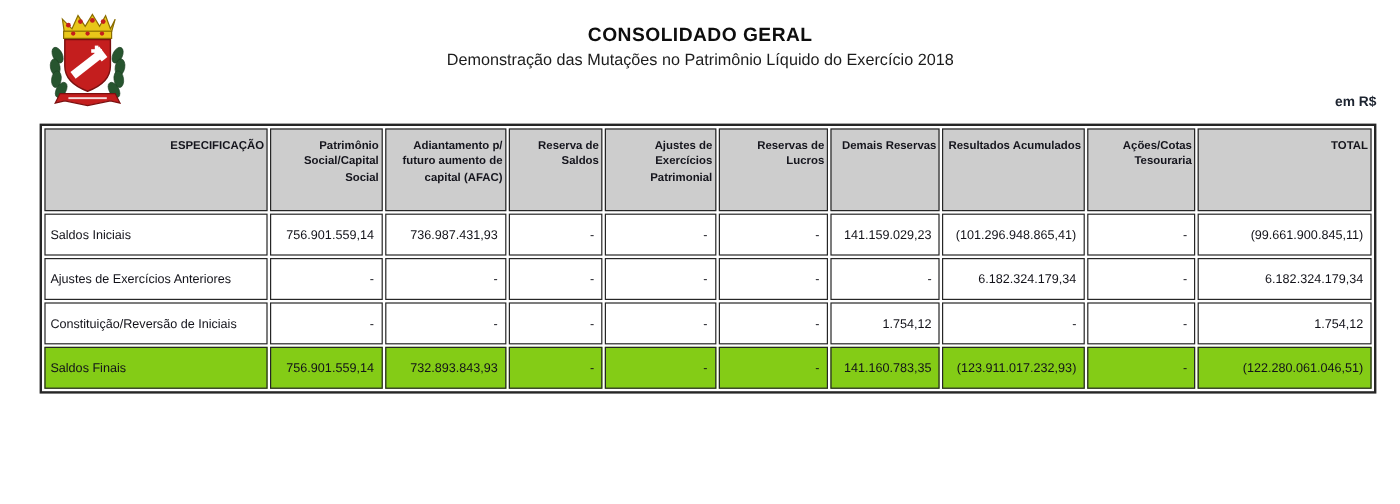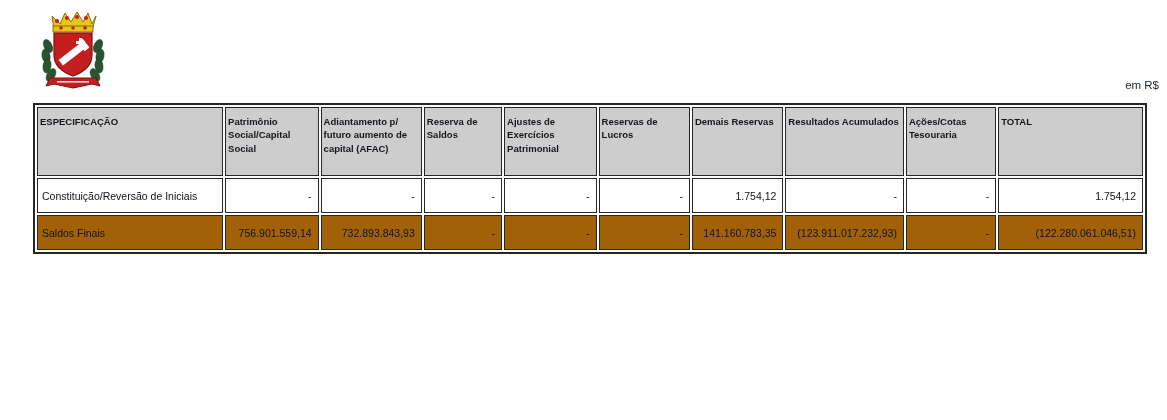--- a/index.html
+++ b/index.html
@@ -4,39 +4,39 @@
 <style>
   html,body{margin:0;padding:0;background:#ffffff;}
   .page{
     position:relative;width:1167px;height:420px;overflow:hidden;
     font-family:"Liberation Sans",sans-serif;background:#ffffff;
   }
   .logo{position:absolute;left:40px;top:8px;width:66px;height:86px;}
   .titles{position:absolute;left:0;right:0;top:21px;text-align:center;}
   .title{font-size:16px;font-weight:bold;color:#0e0e0e;letter-spacing:.4px;}
   .subtitle{font-size:13.5px;color:#1c1c1c;margin-top:3px;}
-  .currency{position:absolute;right:8px;top:79px;font-size:11.5px;font-weight:normal;color:#1d2430;}
+  .currency{position:absolute;right:20px;top:79px;font-size:11.5px;font-weight:bold;color:#1d2430;}
   table.dmpl{
     position:absolute;left:33px;top:103px;width:1114px;
     border-collapse:separate;border-spacing:2px;table-layout:fixed;
     border:2px solid #262626;background:#ffffff;
   }
   th{
     background:#cdcdcd;border:1px solid #262626;
     font-size:9.5px;font-weight:bold;color:#15151d;
-    vertical-align:top;text-align:left;line-height:1.4;
+    vertical-align:top;text-align:right;line-height:1.4;
     height:60px;padding:7px 2px 0 2px;
   }
   td{
     border:1px solid #262626;font-size:10.5px;color:#121219;
     height:33px;padding:0 5px;background:#ffffff;vertical-align:middle;
   }
   td.label{text-align:left;white-space:pre-wrap;padding-left:4px;}
   td.value{text-align:right;padding-right:6px;}
-  tr.highlight td{background:#a16207;}
+  tr.highlight td{background:#84cc16;}
 </style>
 </head>
 <body>
 
 <div class="page">
 
   <div class="logo">
     <svg width="66" height="86" viewBox="0 0 66 86" xmlns="http://www.w3.org/2000/svg">
 
       <g fill="#27552f" stroke="#1b3d21" stroke-width="0.5">
@@ -68,20 +68,24 @@
         <rect x="44" y="40" width="6" height="11" fill="#ffffff"></rect>
       </g>
       <rect x="36" y="33" width="9" height="3" fill="#ffffff"></rect>
       <rect x="39" y="30" width="3" height="9" fill="#ffffff"></rect>
 
       <path d="M10 70 L56 70 L60 78 L52 76 L33 80 L14 76 L6 78 Z" fill="#c41e1e" stroke="#7a1010" stroke-width="1"></path>
       <rect x="17" y="73" width="32" height="1.6" fill="#ffffff" opacity="0.85"></rect>
     </svg>
   </div>
 
+  <div class="titles">
+    <div class="title">CONSOLIDADO GERAL</div>
+    <div class="subtitle">Demonstração das Mutações no Patrimônio Líquido do Exercício 2018</div>
+  </div>
 
   <div class="currency">em R$</div>
 
   <table class="dmpl">
     <colgroup>
       <col style="width:17.1%">
         <col style="width:8.6%">
         <col style="width:9.3%">
       <col style="width:7.2%">
         <col style="width:8.5%">
@@ -100,20 +104,44 @@
         <th>Ajustes de Exercícios Patrimonial</th>
         <th>Reservas de Lucros</th>
         <th>Demais Reservas</th>
         <th>Resultados Acumulados</th>
         <th>Ações/Cotas Tesouraria</th>
         <th>TOTAL</th>
       </tr>
     </thead>
     <tbody>
       <tr>
+        <td class="label">Saldos Iniciais</td>
+        <td class="value">756.901.559,14</td>
+        <td class="value">736.987.431,93</td>
+        <td class="value">-</td>
+        <td class="value">-</td>
+        <td class="value">-</td>
+        <td class="value">141.159.029,23</td>
+        <td class="value">(101.296.948.865,41)</td>
+        <td class="value">-</td>
+        <td class="value">(99.661.900.845,11)</td>
+      </tr>
+      <tr>
+        <td class="label">Ajustes de Exercícios Anteriores</td>
+        <td class="value">-</td>
+        <td class="value">-</td>
+        <td class="value">-</td>
+        <td class="value">-</td>
+        <td class="value">-</td>
+        <td class="value">-</td>
+        <td class="value">6.182.324.179,34</td>
+        <td class="value">-</td>
+        <td class="value">6.182.324.179,34</td>
+      </tr>
+      <tr>
         <td class="label">Constituição/Reversão de Iniciais</td>
         <td class="value">-</td>
         <td class="value">-</td>
         <td class="value">-</td>
         <td class="value">-</td>
         <td class="value">-</td>
         <td class="value">1.754,12</td>
         <td class="value">-</td>
         <td class="value">-</td>
         <td class="value">1.754,12</td>

